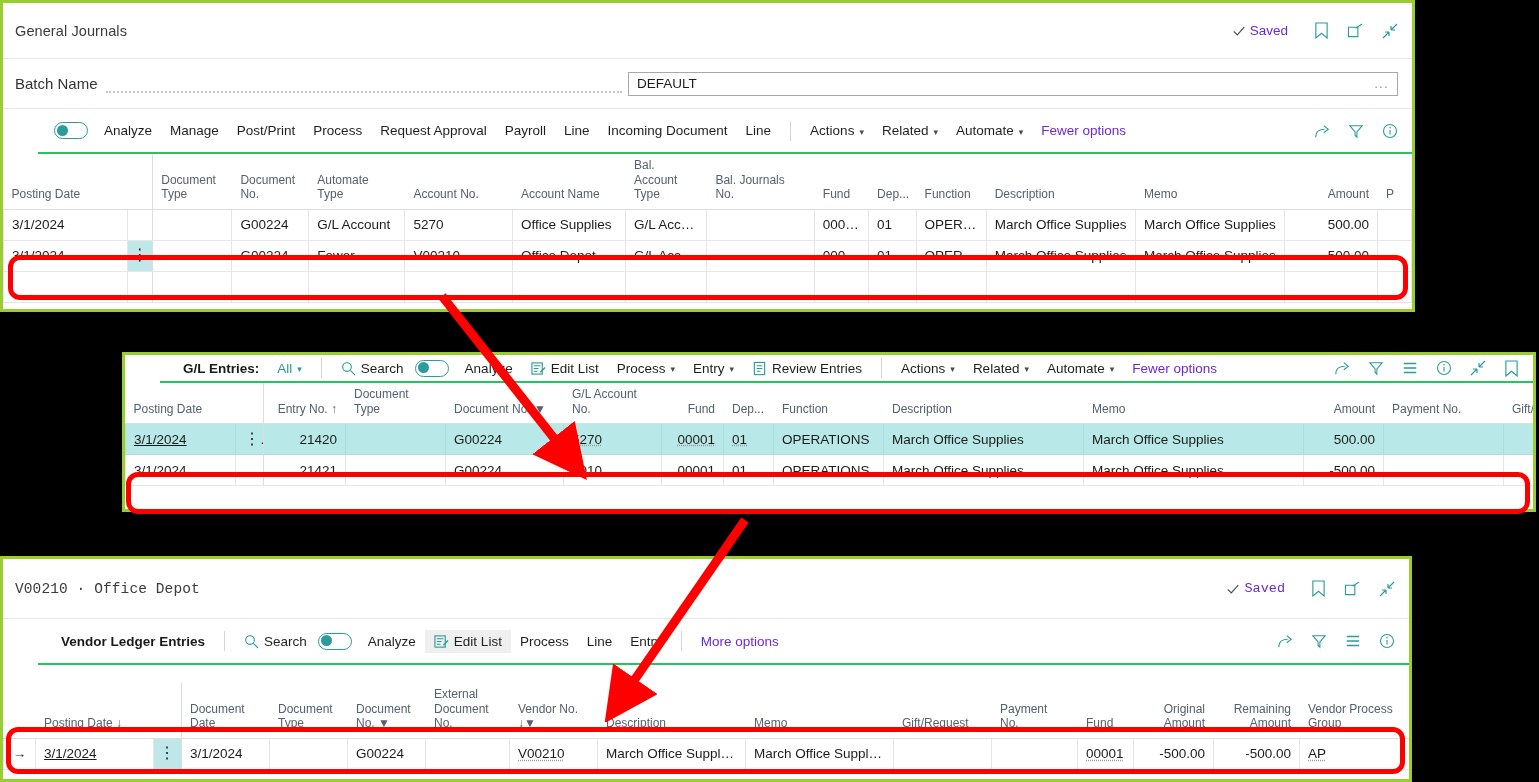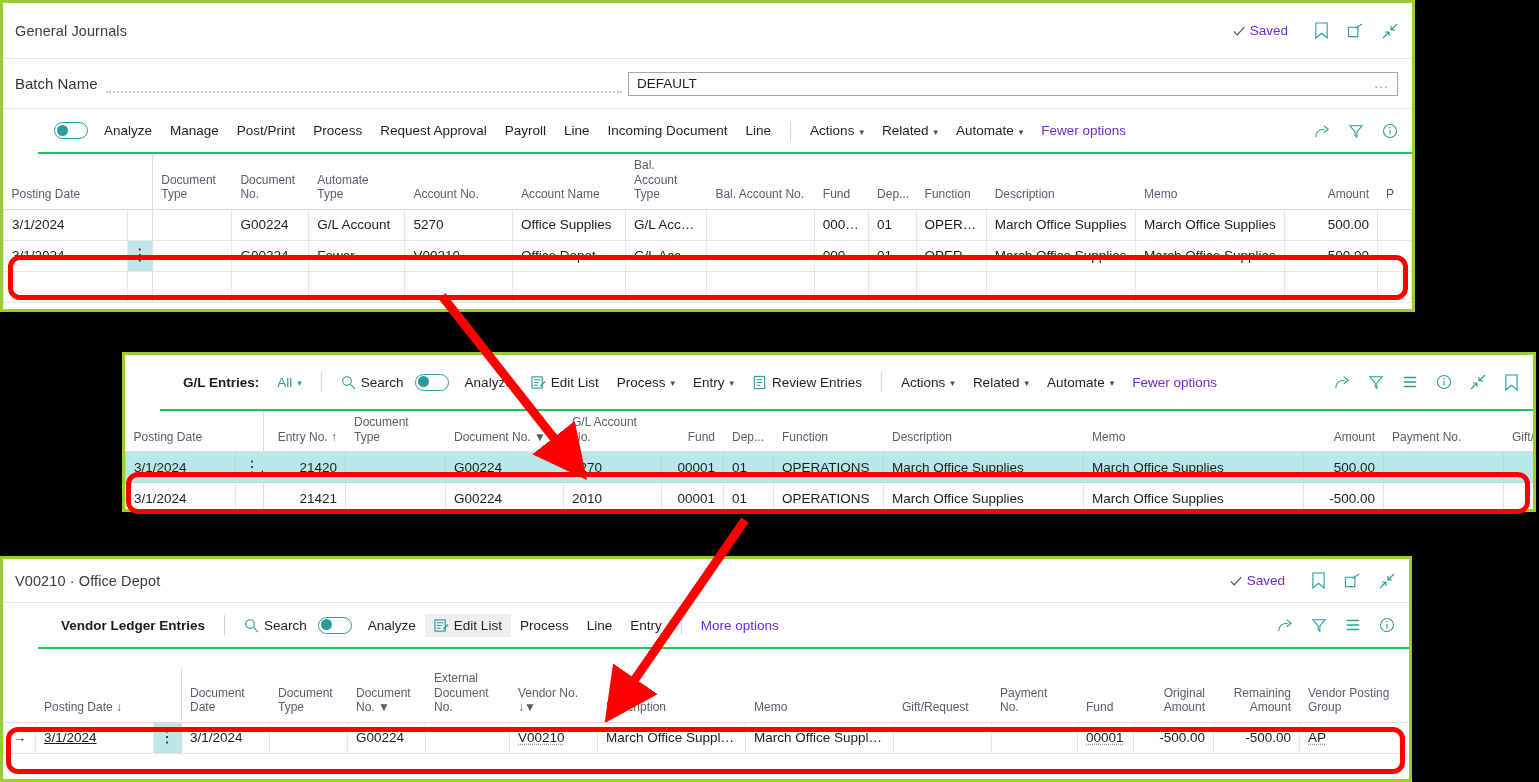--- a/index.html
+++ b/index.html
@@ -236,21 +236,21 @@
       <tbody>
           <tr class="hdr">
         <th>Posting Date</th>
         <th class="vsep"></th>
         <th>Document Type</th>
         <th>Document No.</th>
         <th>Automate Type</th>
         <th>Account No.</th>
         <th>Account Name</th>
         <th>Bal. Account Type</th>
-        <th>Bal. Account No.</th>
+        <th>Bal. Journals No.</th>
         <th>Fund</th>
         <th>Dep...</th>
         <th>Function</th>
         <th>Description</th>
         <th>Memo</th>
         <th class="num">Amount</th>
         <th>P</th>
       </tr>
       <tr>
         <td>3/1/2024</td>
@@ -305,21 +305,21 @@
             <td></td>
         <td></td>
             <td></td>
       </tr>
     </tbody>
       </table>
   </div>
 
   <div class="panel" id="panel2" style="left:122px; top:352px; width:1414px; height:160px;">
 
-    <div class="cmdbar" style="height:56px;">
+    <div class="cmdbar" style="height:28px;">
       <span class="cmd bold">G/L Entries:</span>
       <span class="cmd" style="color:#2C9B9B;">
         <span>All</span>
         <span class="chev" style="color:#2C9B9B;">▾</span>
       </span>
       <span class="sep"></span>
       <span class="cmd">
         <span class="ico">
           <svg width="15" height="15" viewBox="0 0 16 16">
               <circle cx="6.4" cy="6.4" r="4.6" fill="none" stroke="#2C9B9B" stroke-width="1.2"></circle>
@@ -475,21 +475,21 @@
         <td class="num">-500.00</td>
         <td></td>
         <td></td>
       </tr>
     </tbody>
       </table>
   </div>
 
   <div class="panel" id="panel3" style="left:0px; top:556px; width:1412px; height:226px;">
 
-    <div class="pnl-titlebar" style="height:44px;">
+    <div class="pnl-titlebar" style="height:60px;font-family:Liberation Mono, monospace;">
       <span class="pnl-title">V00210 · Office Depot</span>
       <span class="spacer"></span>
       <span class="saved">
         <span class="ico">
           <svg width="14" height="14" viewBox="0 0 16 16">
               <path d="M2 8.5 L6 12.5 L14 3.5" fill="none" stroke="#4a4a4a" stroke-width="1.3"></path>
             </svg>
         </span>
         <span>Saved</span>
       </span>
@@ -600,21 +600,21 @@
         <th>Document No. ▼</th>
         <th>External Document No.</th>
         <th>Vendor No. ↓▼</th>
         <th>Description</th>
         <th>Memo</th>
         <th>Gift/Request</th>
         <th>Payment No.</th>
         <th>Fund</th>
         <th class="num">Original Amount</th>
         <th class="num">Remaining Amount</th>
-        <th>Vendor Posting Group</th>
+        <th>Vendor Process Group</th>
       </tr>
       <tr>
         <td class="arrow-cell">→</td>
         <td class="linked teal">3/1/2024</td>
         <td class="kebab-cell vsep"><span class="kebab">⋮</span></td>
         <td>3/1/2024</td>
         <td></td>
         <td>G00224</td>
         <td></td>
         <td class="wavy">V00210</td>

